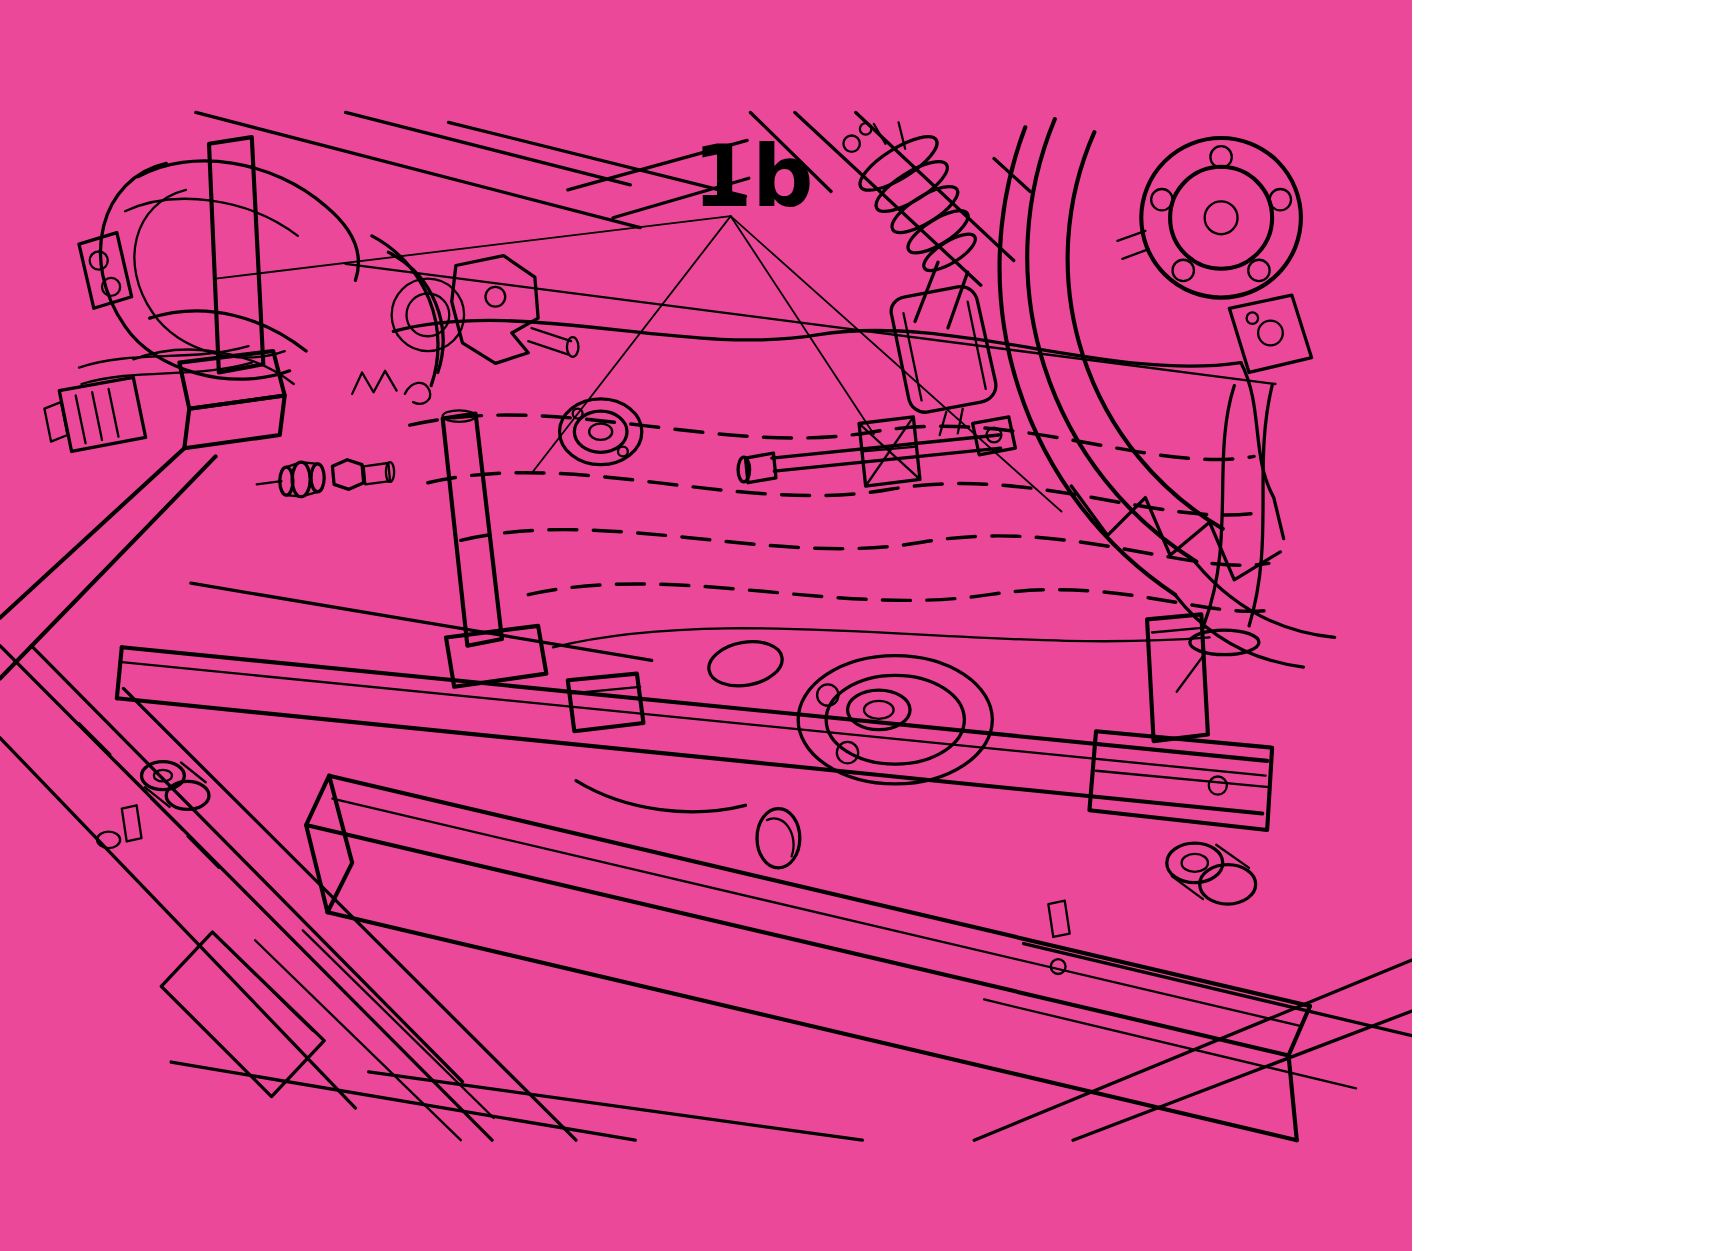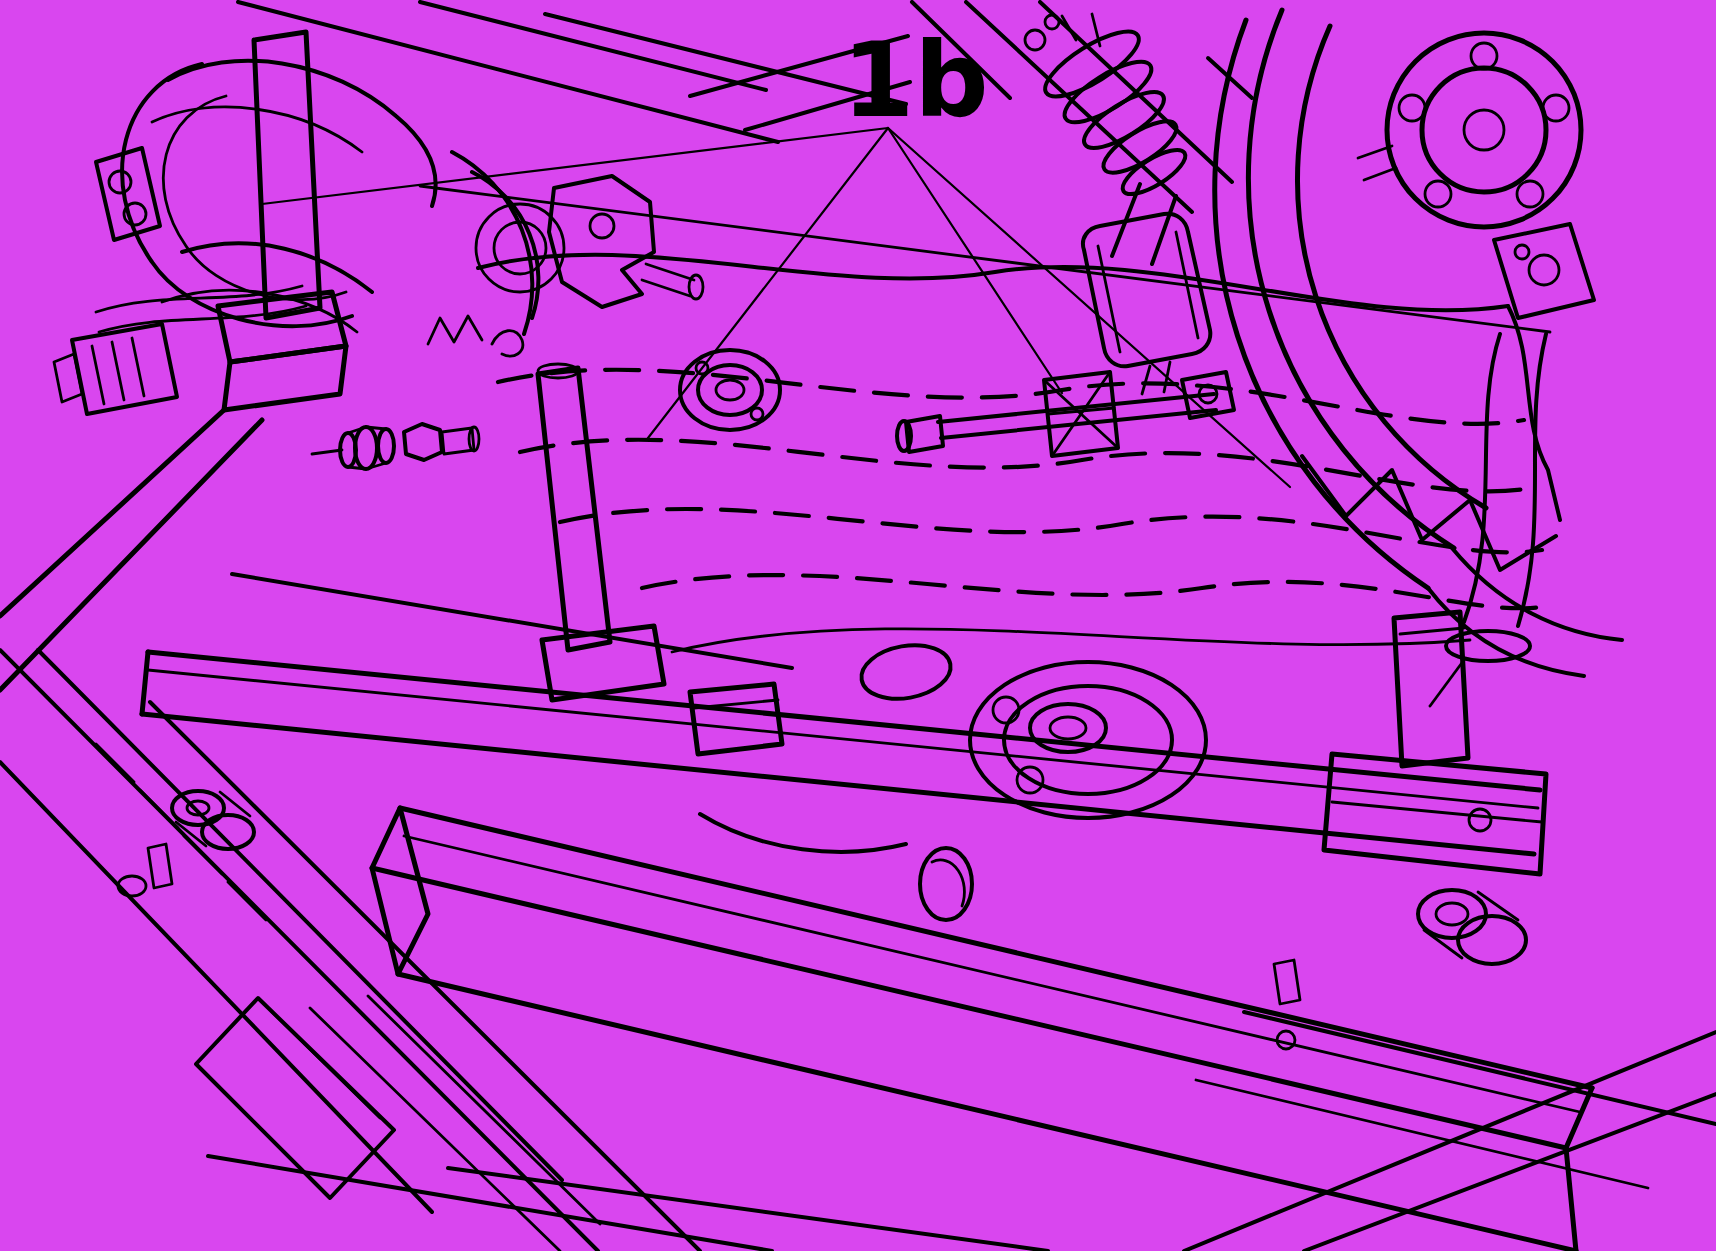--- a/index.html
+++ b/index.html
@@ -1,20 +1,20 @@
 <!DOCTYPE html>
 <html><head>
 <meta charset="utf-8">
 <style>
   html, body { margin: 0; padding: 0; background: #ffffff; }
   .stage {
     position: relative;
-    width: 1716px;
+    width: 1412px;
     height: 1251px;
-    background: #d946ef;
+    background: #ec4899;
     overflow: hidden;
     font-family: "DejaVu Sans", sans-serif;
   }
   svg { display: block; width: 100%; height: 100%; }
   
   path, line, circle, ellipse, polygon, rect {
     fill: none;
     stroke: #000000;
     stroke-linecap: round;
     stroke-linejoin: round;

